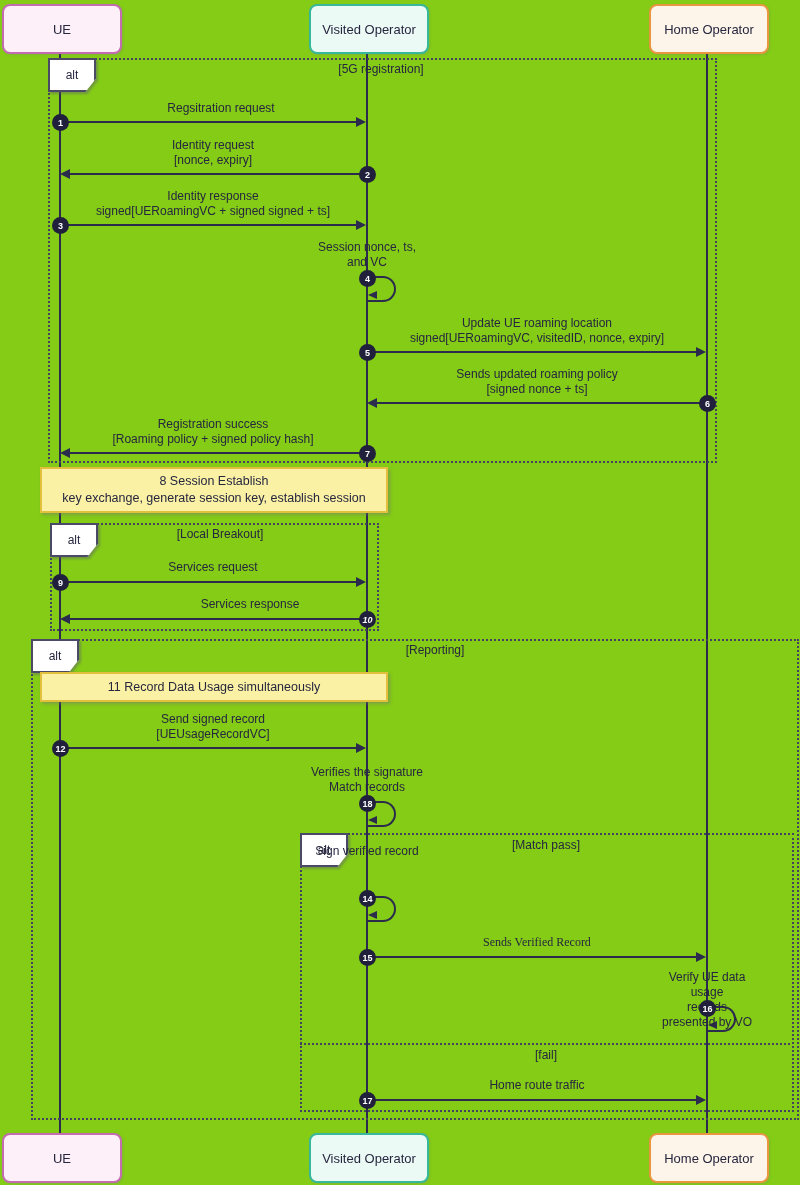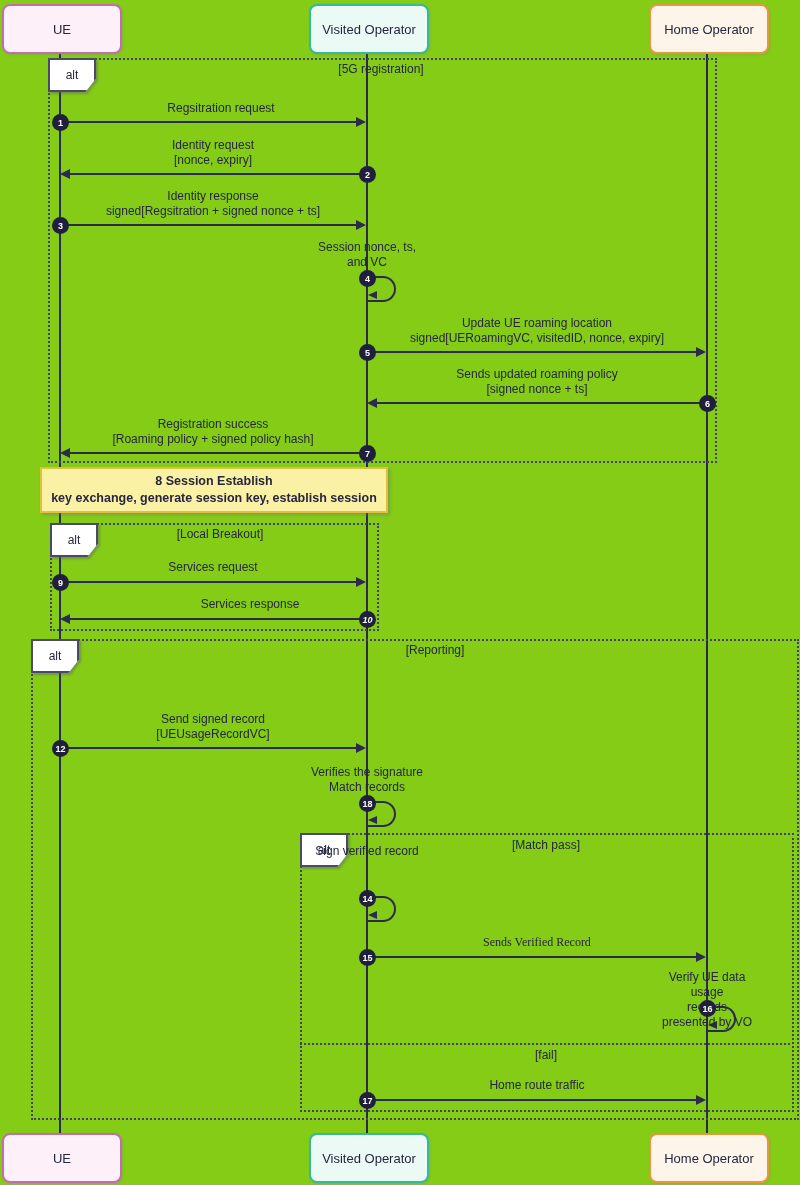--- a/index.html
+++ b/index.html
@@ -17,21 +17,21 @@
 
   .frame{position:absolute;border:2px dotted #43435f;z-index:2;}
   .frame-divider{position:absolute;border-top:2px dotted #43435f;z-index:2;}
   .alt-wrap{position:absolute;filter:drop-shadow(2px 2px 1px rgba(90,90,110,.45));z-index:4;}
   .alt-label{width:44px;height:30px;background:#ffffff;border:2px solid #4a4a66;
              clip-path:polygon(0 0,100% 0,100% 60%,78% 100%,0 100%);
              display:flex;align-items:center;justify-content:center;font-size:12px;}
   .frame-cond{position:absolute;transform:translateX(-50%);font-size:12px;z-index:3;white-space:pre;}
 
   .note{position:absolute;background:#faf1a5;border:2px solid #e3bf3e;
-        box-shadow:2px 2px 3px rgba(110,110,120,.45);font-weight:bold;font-size:12.5px;
+        box-shadow:2px 2px 3px rgba(110,110,120,.45);font-weight:normal;font-size:12.5px;
         text-align:center;display:flex;align-items:center;justify-content:center;
         white-space:pre-line;line-height:17px;z-index:6;}
 
   .label{position:absolute;transform:translateX(-50%);text-align:center;font-size:12px;
          line-height:15px;white-space:pre-line;z-index:6;background:transparent;}
   .line{position:absolute;height:0;border-top:2px solid #2b2b4d;z-index:3;}
   .head-right{position:absolute;width:0;height:0;border-left:10px solid #2b2b4d;
               border-top:5px solid transparent;border-bottom:5px solid transparent;z-index:4;}
   .head-left{position:absolute;width:0;height:0;border-right:10px solid #2b2b4d;
              border-top:5px solid transparent;border-bottom:5px solid transparent;z-index:4;}
@@ -77,21 +77,21 @@
   <div>
     <div class="label" style="left:213px;top:138px;">Identity request
 [nonce, expiry]</div>
     <div class="line" style="left:68px;top:173px;width:299px;"></div>
     <div class="head-left" style="left:60px;top:169px;"></div>
     <div class="num" style="left:359px;top:166px;">2</div>
   </div>
 
   <div>
     <div class="label" style="left:213px;top:189px;">Identity response
-signed[Regsitration + signed nonce + ts]</div>
+signed[UERoamingVC + signed signed + ts]</div>
     <div class="line" style="left:60px;top:224px;width:300px;"></div>
     <div class="head-right" style="left:356px;top:220px;"></div>
     <div class="num" style="left:52px;top:217px;">3</div>
   </div>
 
   <div>
     <div class="label" style="left:367px;top:240px;">Session nonce, ts,
 and VC</div>
     <div class="self-loop" style="left:366px;top:276px;"></div>
     <div class="self-head" style="left:368px;top:291px;"></div>
@@ -144,20 +144,21 @@
     <div class="head-left" style="left:60px;top:614px;"></div>
     <div class="num" style="left:359px;top:611px;font-style:italic;">10</div>
   </div>
 
   <div class="frame" style="left:31px;top:639px;width:764px;height:477px;"></div>
   <div class="alt-wrap" style="left:31px;top:639px;">
     <div class="alt-label">alt</div>
   </div>
   <div class="frame-cond" style="left:435px;top:643px;">[Reporting]</div>
 
+  <div class="note" style="left:40px;top:672px;width:344px;height:26px;">11 Record Data Usage simultaneously</div>
 
   <div>
     <div class="label" style="left:213px;top:712px;">Send signed record
 [UEUsageRecordVC]</div>
     <div class="line" style="left:60px;top:747px;width:300px;"></div>
     <div class="head-right" style="left:356px;top:743px;"></div>
     <div class="num" style="left:52px;top:740px;">12</div>
   </div>
 
   <div>

